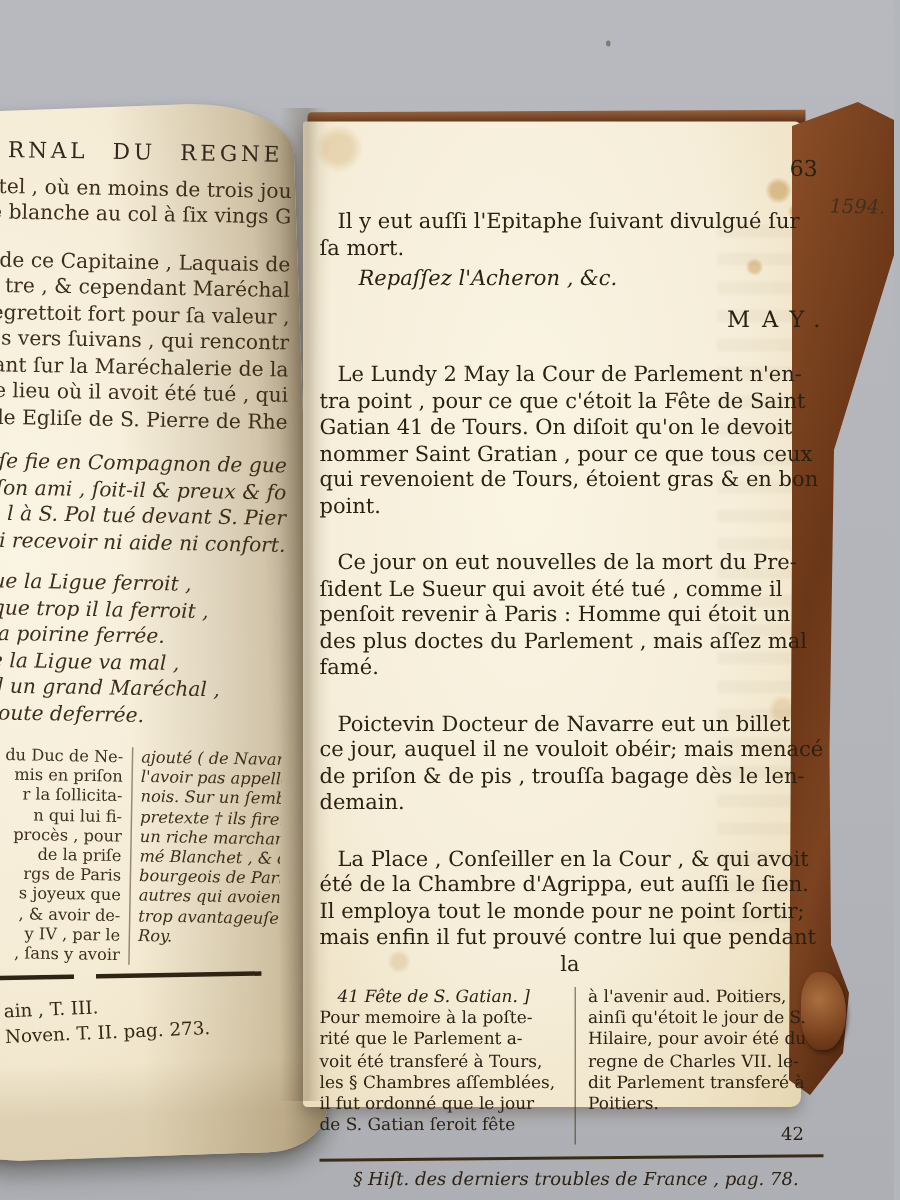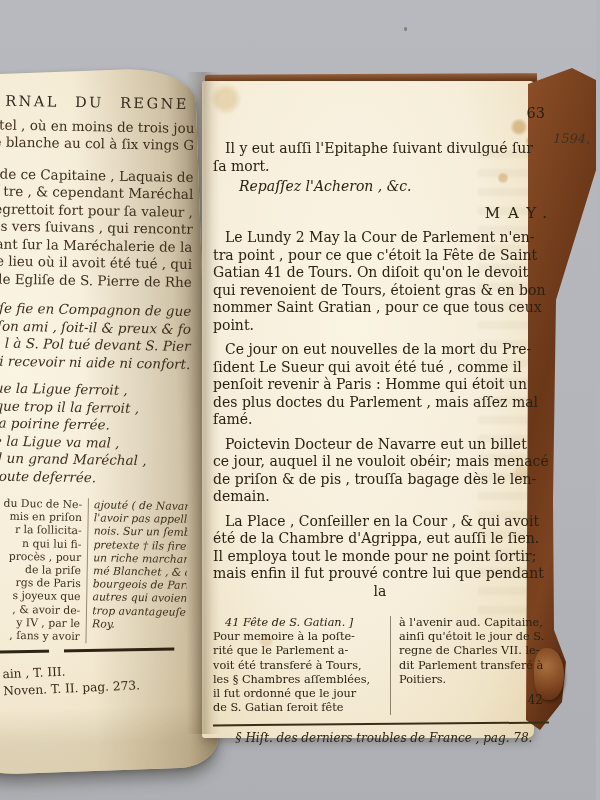--- a/index.html
+++ b/index.html
@@ -67,25 +67,25 @@
 
   
   .rp-text{position:absolute;left:213px;top:104px;width:342px;color:#2b2113;
     font-size:14px;line-height:17.5px;}
   .rp-header{position:relative;height:20px;text-align:center;font-size:16px;
     letter-spacing:3.5px;color:#2a2012;}
   .rp-pageno{position:absolute;right:10px;top:1px;font-size:14.5px;letter-spacing:0;}
   .para{margin-top:16px;}
   .para .line{white-space:nowrap;}
   .para .line:first-child{padding-left:12px;}
-  .para.p2,.para.p3,.para.p4,.para.p5{margin-top:7px;}
+  .para.p2,.para.p3,.para.p4,.para.p5{margin-top:20px;}
   .epitaph{margin-top:3px;padding-left:26px;font-style:italic;}
   .may{margin-top:9px;margin-bottom:6px;text-align:right;font-size:15px;letter-spacing:8px;color:#2a2012;}
   .catchword{text-align:center;padding-right:8px;}
-  .rp-foot{margin-top:16px;display:flex;font-size:11.3px;line-height:14.2px;justify-content:space-between;}
+  .rp-foot{margin-top:6px;display:flex;font-size:11.3px;line-height:14.2px;}
   .rp-foot-left{width:170px;}
   .rp-foot-left .fline:first-child{padding-left:12px;font-style:italic;}
   .rp-foot-right{width:156px;border-left:1px solid rgba(62,47,26,.55);padding-left:8px;}
   .fline{white-space:nowrap;}
   .sig{text-align:right;padding-right:12px;margin-top:6px;font-size:12px;}
   .rp-rule{margin-top:8px;width:336px;border-top:2px solid #3a2d18;transform:rotate(-.5deg);}
   .rp-bottom{margin-top:5px;text-align:center;font-size:12px;font-style:italic;}
   .margin-year{position:absolute;left:553px;top:131px;font-size:13px;color:#3f3120;
     transform:rotate(1deg);font-style:italic;}
 </style>
@@ -174,22 +174,22 @@
     <div class="para p1">
         <div class="line">Il y eut auſſi l'Epitaphe ſuivant divulgué ſur</div>
         <div class="line">ſa mort.</div>
       </div>
     <div class="epitaph">Repaſſez l'Acheron , &amp;c.</div>
     <div class="may">MAY.</div>
     <div class="para p2">
         <div class="line">Le Lundy 2 May la Cour de Parlement n'en-</div>
         <div class="line">tra point , pour ce que c'étoit la Fête de Saint</div>
         <div class="line">Gatian 41 de Tours.  On diſoit qu'on le devoit</div>
+        <div class="line">nommer Saint Gratian , pour ce que tous ceux</div>
         <div class="line">qui revenoient de Tours, étoient gras &amp; en bon</div>
-        <div class="line">nommer Saint Gratian , pour ce que tous ceux</div>
         <div class="line">point.</div>
       </div>
     <div class="para p3">
         <div class="line">Ce jour on eut nouvelles de la mort du Pre-</div>
         <div class="line">ſident Le Sueur qui avoit été tué , comme il</div>
         <div class="line">penſoit revenir à Paris :  Homme qui étoit un</div>
         <div class="line">des plus doctes du Parlement , mais aſſez mal</div>
         <div class="line">famé.</div>
       </div>
     <div class="para p4">
@@ -210,22 +210,23 @@
           <div class="fline">41 Fête de S. Gatian. ]</div>
           <div class="fline">Pour memoire à la poſte-</div>
           <div class="fline">rité que le Parlement a-</div>
           <div class="fline">voit été transferé à Tours,</div>
           <div class="fline">les § Chambres aſſemblées,</div>
           <div class="fline">il fut ordonné que le jour</div>
           <div class="fline">de S. Gatian ſeroit fête</div>
         </div>
       <div class="rp-foot-right">
         <div>
-            <div class="fline">à l'avenir aud. Capitaine,</div>
+            <div class="fline">à l'avenir aud. Poitiers,</div>
             <div class="fline">ainſi qu'étoit le jour de S.</div>
+            <div class="fline">Hilaire, pour avoir été du</div>
             <div class="fline">regne de Charles VII. le-</div>
             <div class="fline">dit Parlement transferé à</div>
             <div class="fline">Poitiers.</div>
           </div>
         <div class="sig">42</div>
       </div>
     </div>
     <div class="rp-rule"></div>
     <div class="rp-bottom">§ Hiſt. des derniers troubles de France , pag. 78.</div>
   </div>

